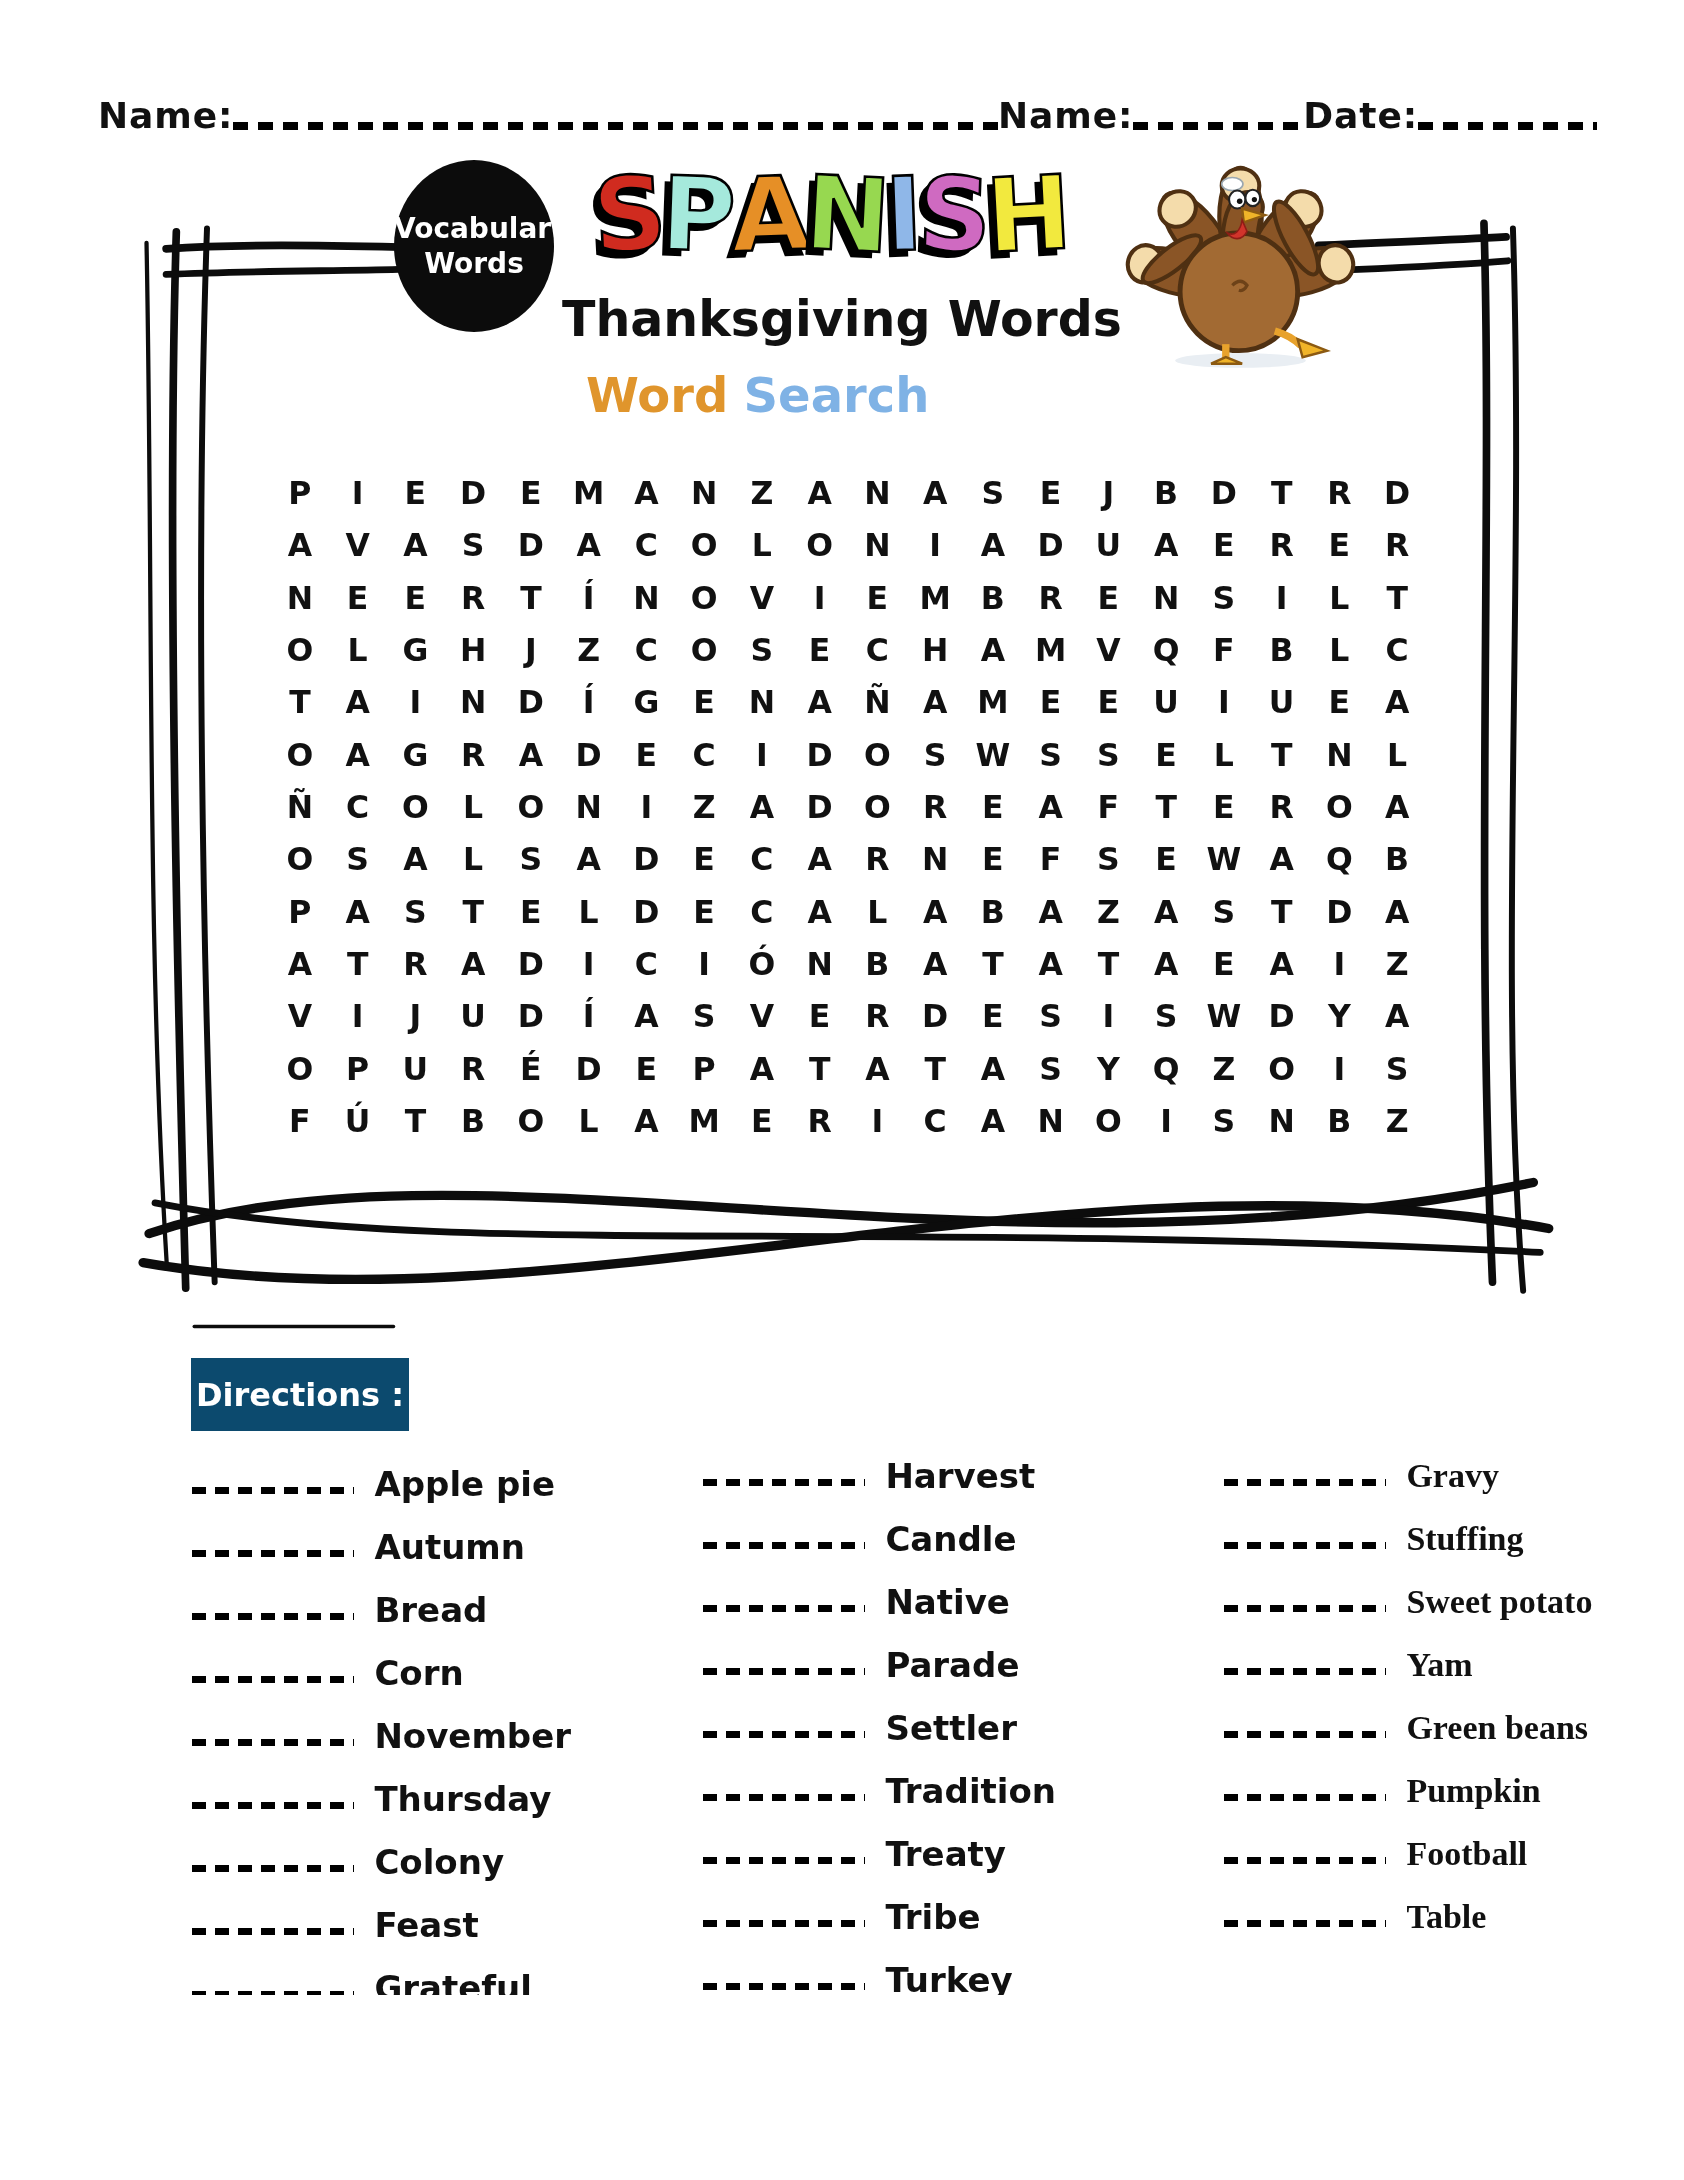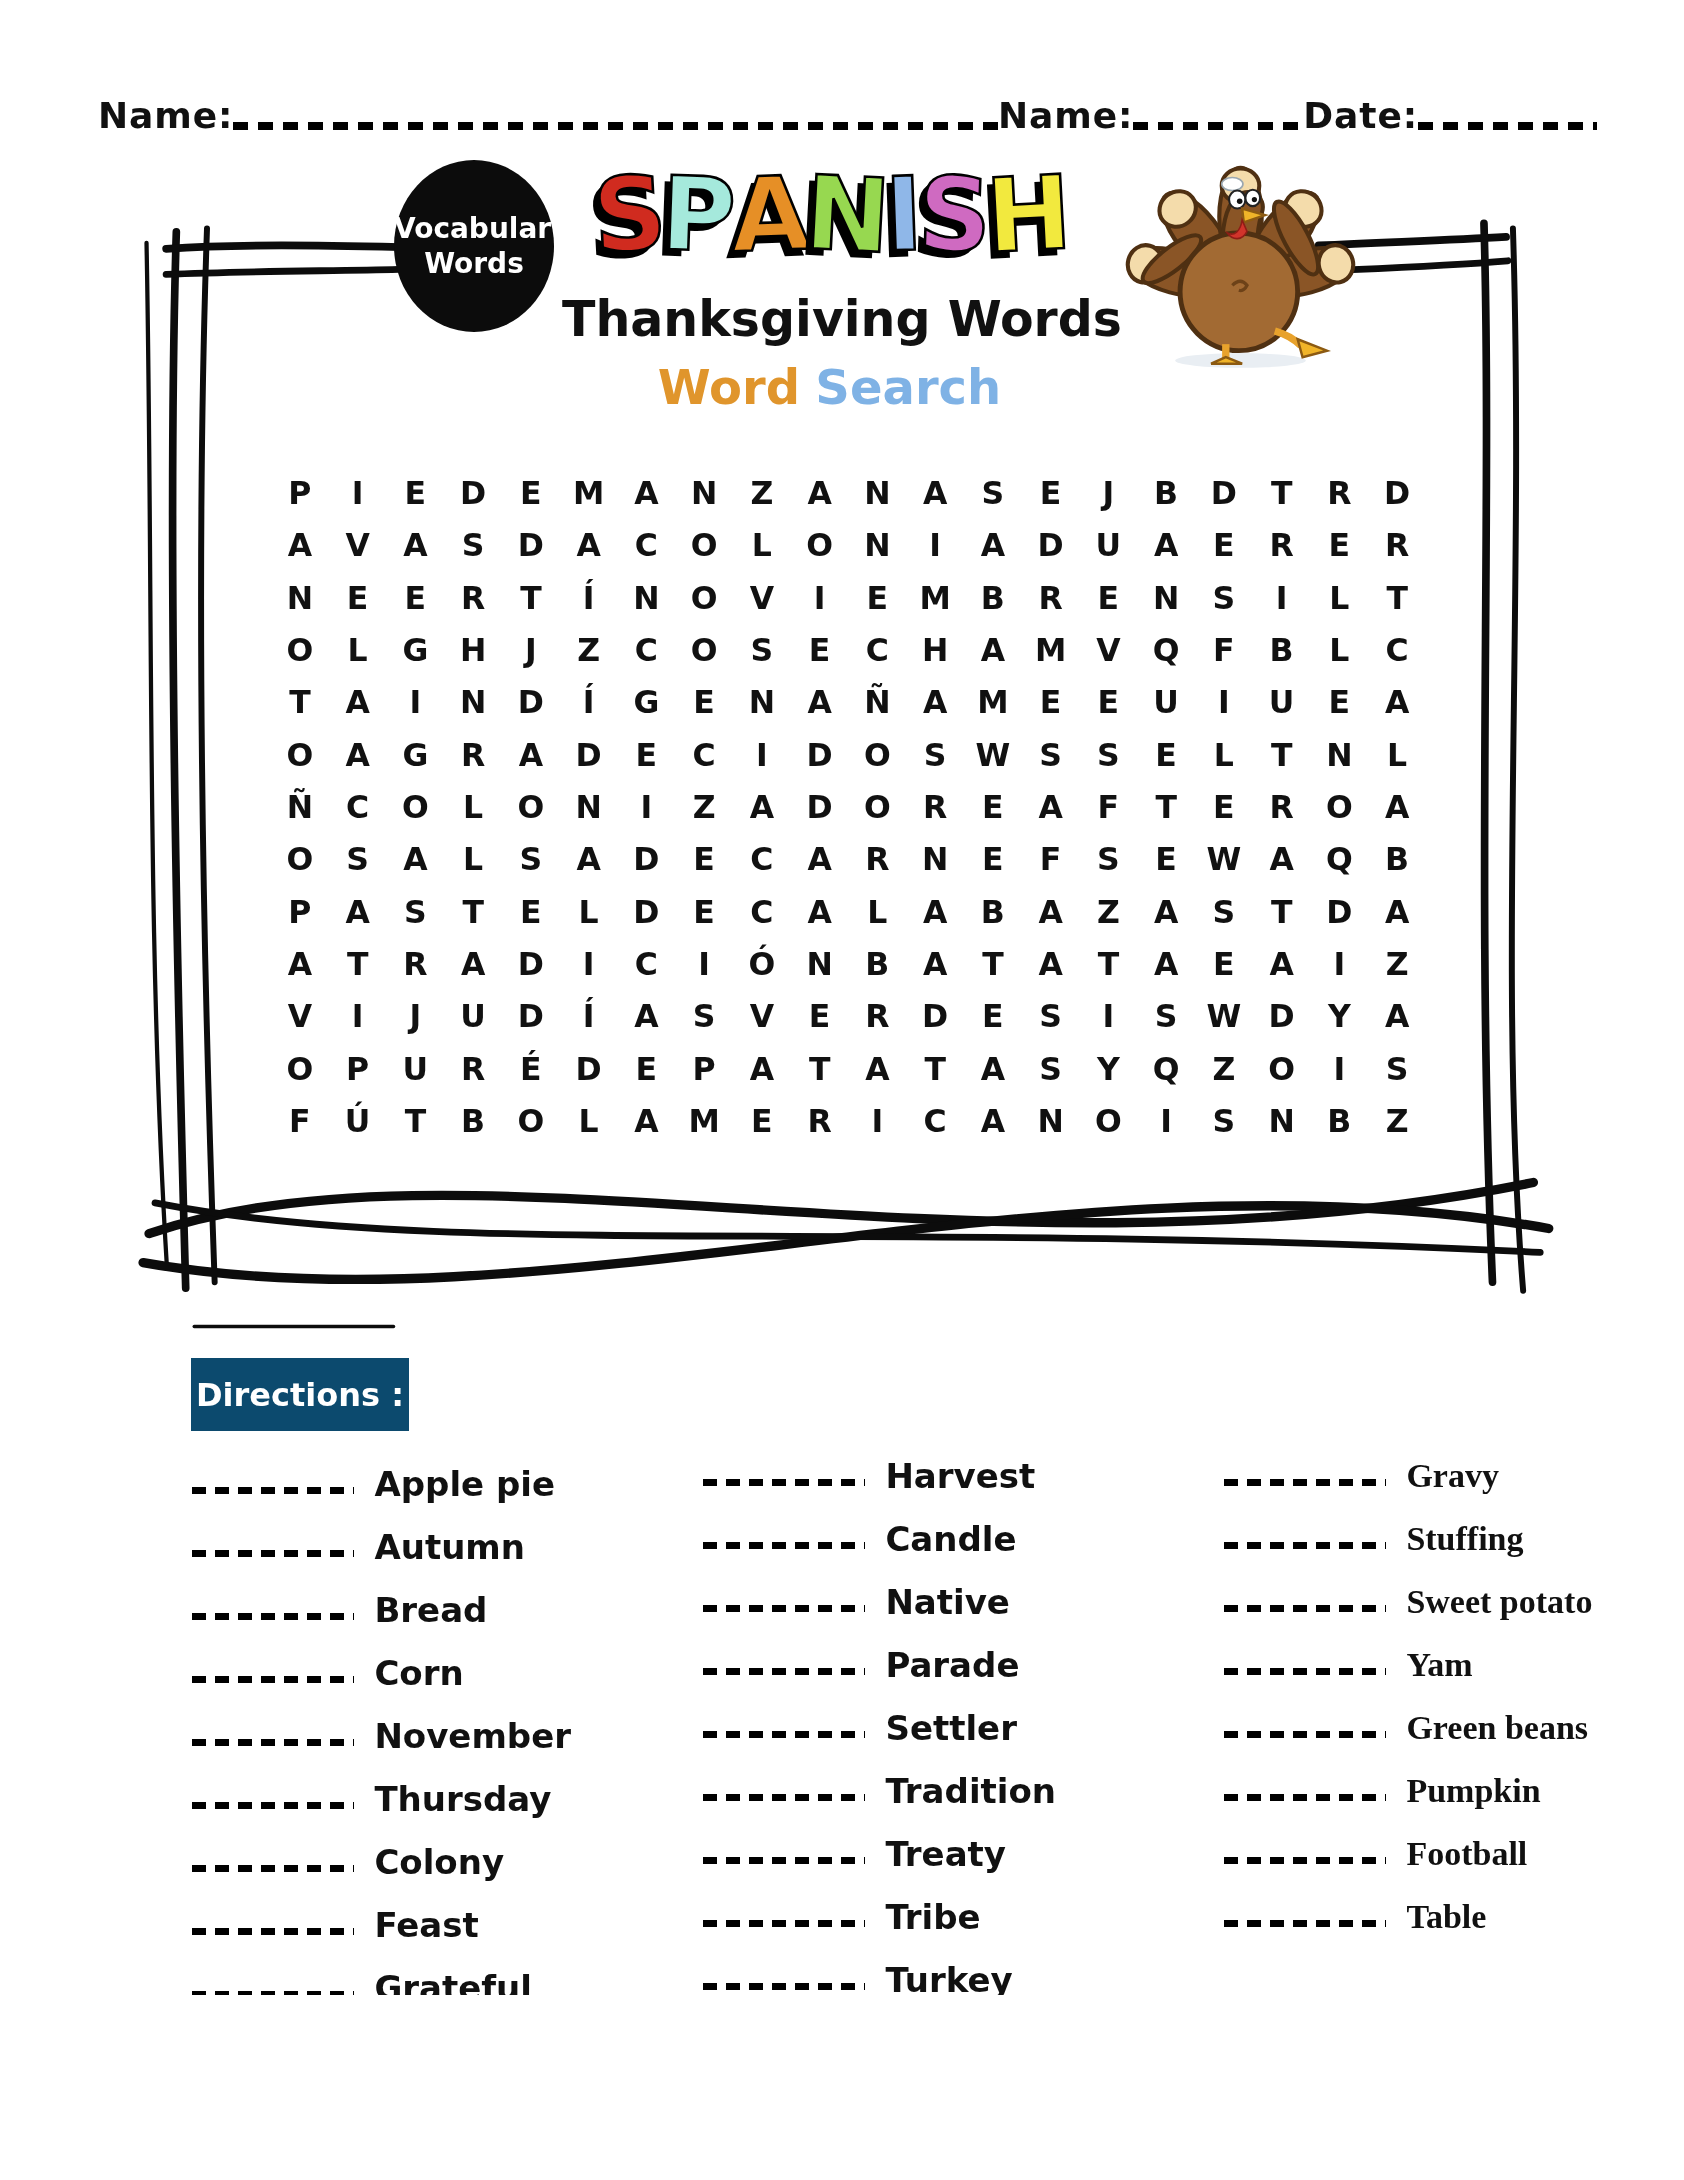--- a/index.html
+++ b/index.html
@@ -16,21 +16,21 @@
   .bl-date{width:179px;}
   
   .badge{position:absolute;left:394px;top:160px;width:160px;height:172px;border-radius:50%;
          background:#0c0c0c;color:#fff;display:flex;flex-direction:column;justify-content:center;
          text-align:center;font-size:28px;font-weight:700;line-height:1.25;z-index:3;}
   .spanish{position:absolute;left:586px;top:155px;width:487px;text-align:center;z-index:3;
            font-size:102px;font-weight:800;letter-spacing:-5.1px;white-space:nowrap;}
   .sp-letter{display:inline-block;-webkit-text-stroke:2.6px #000;text-shadow:-6.8px 6.8px 0 #000;}
   .subtitle{position:absolute;left:562px;top:291px;width:537px;text-align:right;z-index:3;
             font-size:49px;font-weight:800;letter-spacing:0px;white-space:nowrap;}
-  .wordsearch{position:absolute;left:586px;top:359px;width:487px;text-align:center;z-index:3;
+  .wordsearch{position:absolute;left:586px;top:367px;width:487px;z-index:3;
               font-size:48px;font-weight:800;}
   
   .turkey{position:absolute;left:1118px;top:160px;width:245px;height:218px;z-index:3;}
   
   .frame{position:absolute;left:0;top:0;z-index:1;}
   
   .grid{position:absolute;left:271px;top:467px;width:1155px;height:680px;z-index:2;
         display:grid;grid-template-columns:repeat(20,1fr);grid-template-rows:repeat(13,1fr);}
   .grid-cell{display:flex;align-items:center;justify-content:center;
              font-size:31.5px;font-weight:700;color:#111;}

